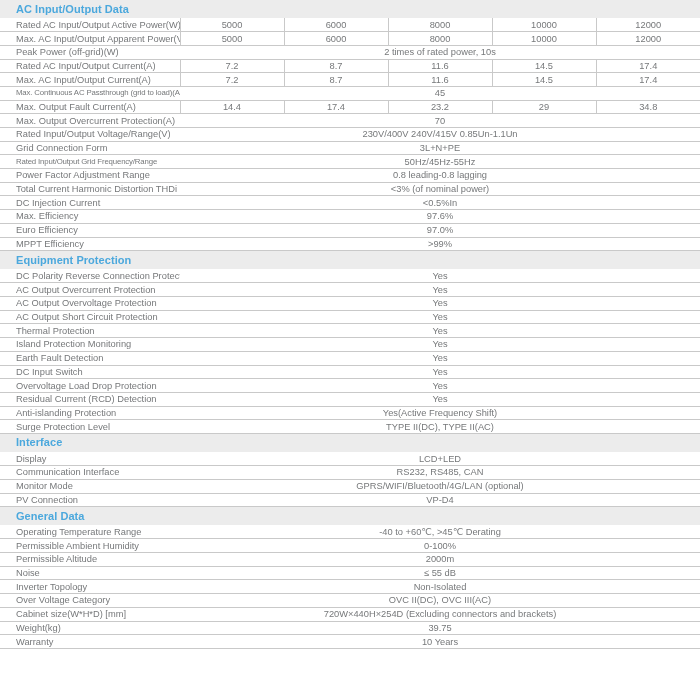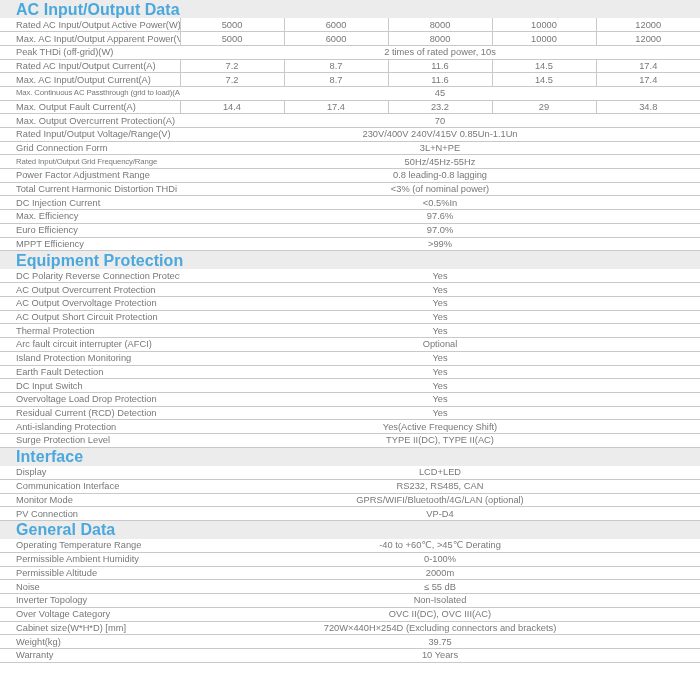--- a/index.html
+++ b/index.html
@@ -20,21 +20,21 @@
     border-collapse: collapse;
     table-layout: fixed;
   }
   #spec-table col.label-col  { width: 180px; }
   #spec-table col.data-col   { width: 104px; }
 
   tr.section-row > td {
     background: #ececec;
     color: #4ba8dd;
     font-weight: bold;
-    font-size: 16px;
+    font-size: 11px;
     padding: 2px 0 2px 16px;
     height: 14px;
     line-height: 11px;
     letter-spacing: 0.05px;
     border: 0;
   }
 
   tr.spec-row { height: 13.7px; }
 
   td.label-cell {
@@ -98,21 +98,21 @@
       </tr>
       <tr class="spec-row">
         <td class="label-cell">Max. AC Input/Output Apparent Power(VA)</td>
         <td class="value-cell">5000</td>
         <td class="value-cell">6000</td>
         <td class="value-cell">8000</td>
         <td class="value-cell">10000</td>
         <td class="value-cell">12000</td>
       </tr>
       <tr class="spec-row">
-        <td class="label-cell">Peak THDi (off-grid)(W)</td>
+        <td class="label-cell">Peak Power (off-grid)(W)</td>
         <td class="value-cell span" colspan="5">2 times of rated power, 10s</td>
       </tr>
       <tr class="spec-row">
         <td class="label-cell">Rated AC Input/Output Current(A)</td>
         <td class="value-cell">7.2</td>
         <td class="value-cell">8.7</td>
         <td class="value-cell">11.6</td>
         <td class="value-cell">14.5</td>
         <td class="value-cell">17.4</td>
       </tr>
@@ -193,24 +193,20 @@
       </tr>
       <tr class="spec-row">
         <td class="label-cell">AC Output Short Circuit Protection</td>
         <td class="value-cell span" colspan="5">Yes</td>
       </tr>
       <tr class="spec-row">
         <td class="label-cell">Thermal Protection</td>
         <td class="value-cell span" colspan="5">Yes</td>
       </tr>
       <tr class="spec-row">
-        <td class="label-cell">Arc fault circuit interrupter (AFCI)</td>
-        <td class="value-cell span" colspan="5">Optional</td>
-      </tr>
-      <tr class="spec-row">
         <td class="label-cell">Island Protection Monitoring</td>
         <td class="value-cell span" colspan="5">Yes</td>
       </tr>
       <tr class="spec-row">
         <td class="label-cell">Earth Fault Detection</td>
         <td class="value-cell span" colspan="5">Yes</td>
       </tr>
       <tr class="spec-row">
         <td class="label-cell">DC Input Switch</td>
         <td class="value-cell span" colspan="5">Yes</td>

